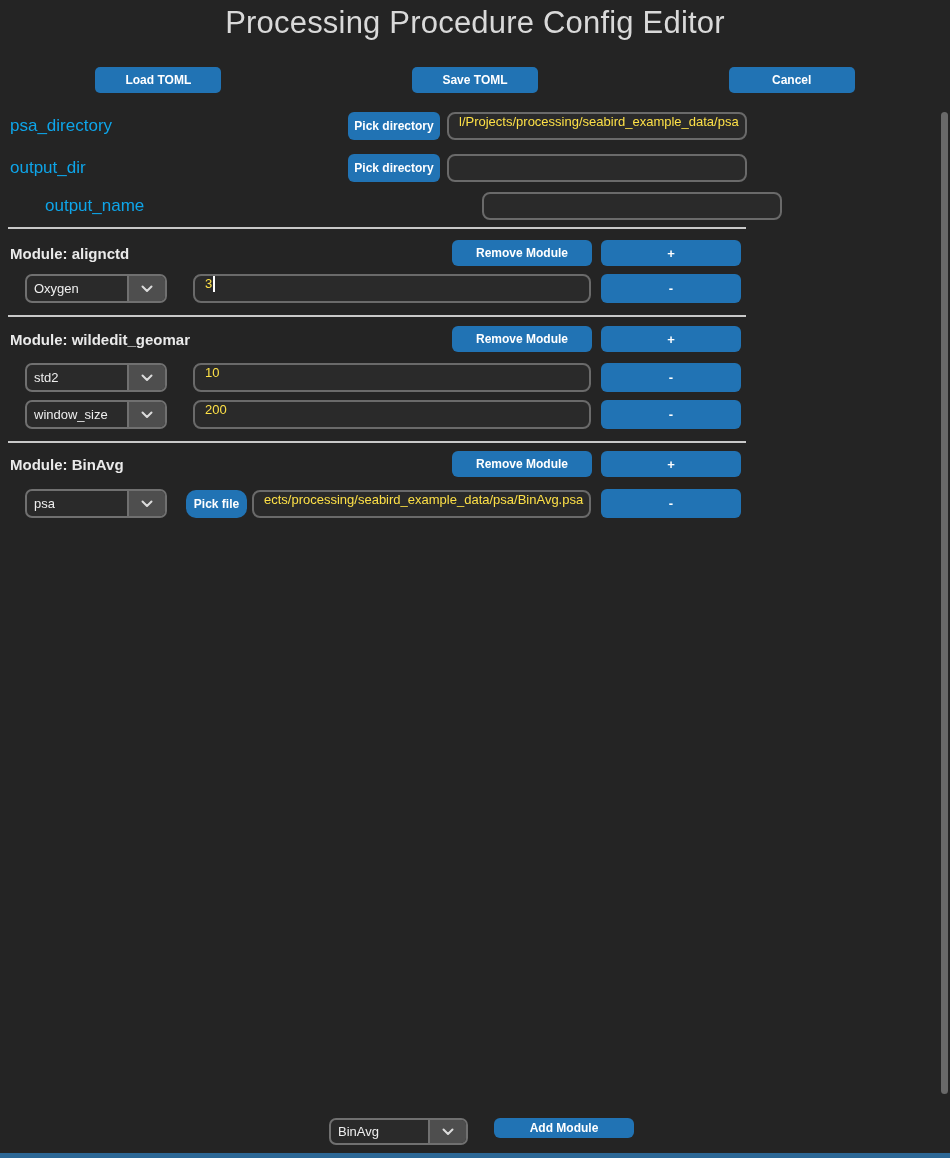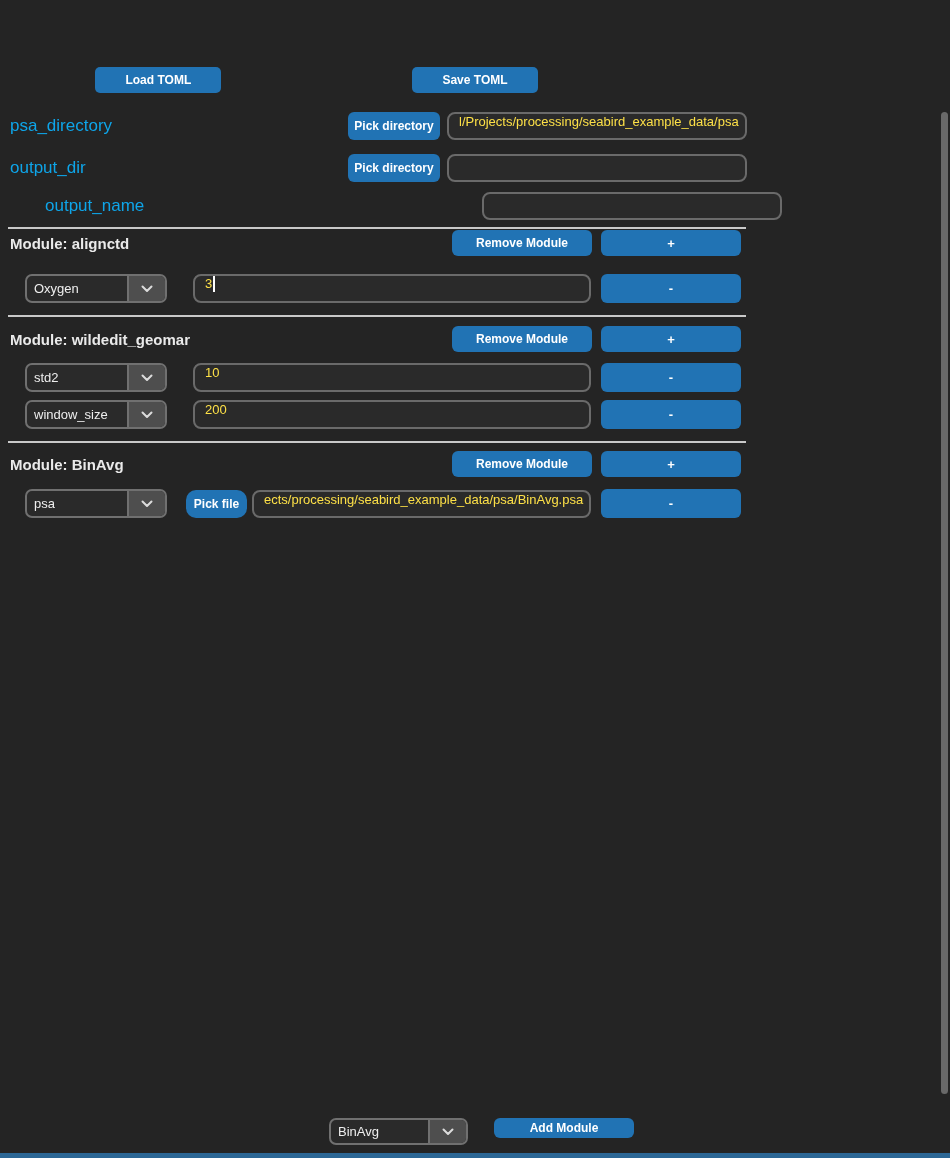--- a/index.html
+++ b/index.html
@@ -100,27 +100,31 @@
     position:absolute;left:0;bottom:0;width:950px;height:5px;
     background:#2c6795;
   }
   .input-text{white-space:nowrap;}
 </style>
 </head>
 <body>
 
 <div class="app">
 
+  <div class="title">Processing Procedure Config Editor</div>
 
   <div class="toolbar">
     <div class="tcol">
       <button class="btn toolbar-btn">Load TOML</button>
     </div>
     <div class="tcol">
       <button class="btn toolbar-btn">Save TOML</button>
+    </div>
+    <div class="tcol">
+      <button class="btn toolbar-btn">Cancel</button>
     </div>
   </div>
 
   <div class="row" style="top:112px;height:28px;">
     <span class="flabel">psa_directory</span>
     <button class="btn pick-btn">Pick directory</button>
     <div class="input gen-input">
       <span class="input-text">l/Projects/processing/seabird_example_data/psa</span>
     </div>
   </div>
@@ -135,21 +139,21 @@
 
   <div class="row" style="top:192px;height:28px;margin-left:35px;">
     <span class="flabel">output_name</span>
     <div class="input gen-input">
       <span class="input-text"></span>
     </div>
   </div>
 
   <div class="sep" style="top:227px;"></div>
 
-  <div class="row" style="top:230px;height:26px;">
+  <div class="row" style="top:240px;height:26px;">
     <span class="mtitle">Module: alignctd</span>
     <button class="btn remove-btn">Remove Module</button>
     <button class="btn plus-btn">+</button>
   </div>
 
   <div class="row" style="top:274px;height:29px;">
     <div class="select param-select">
       <span class="sel-value">Oxygen</span>
       <span class="sel-chev">
         <svg width="12" height="8" viewBox="0 0 12 8">

